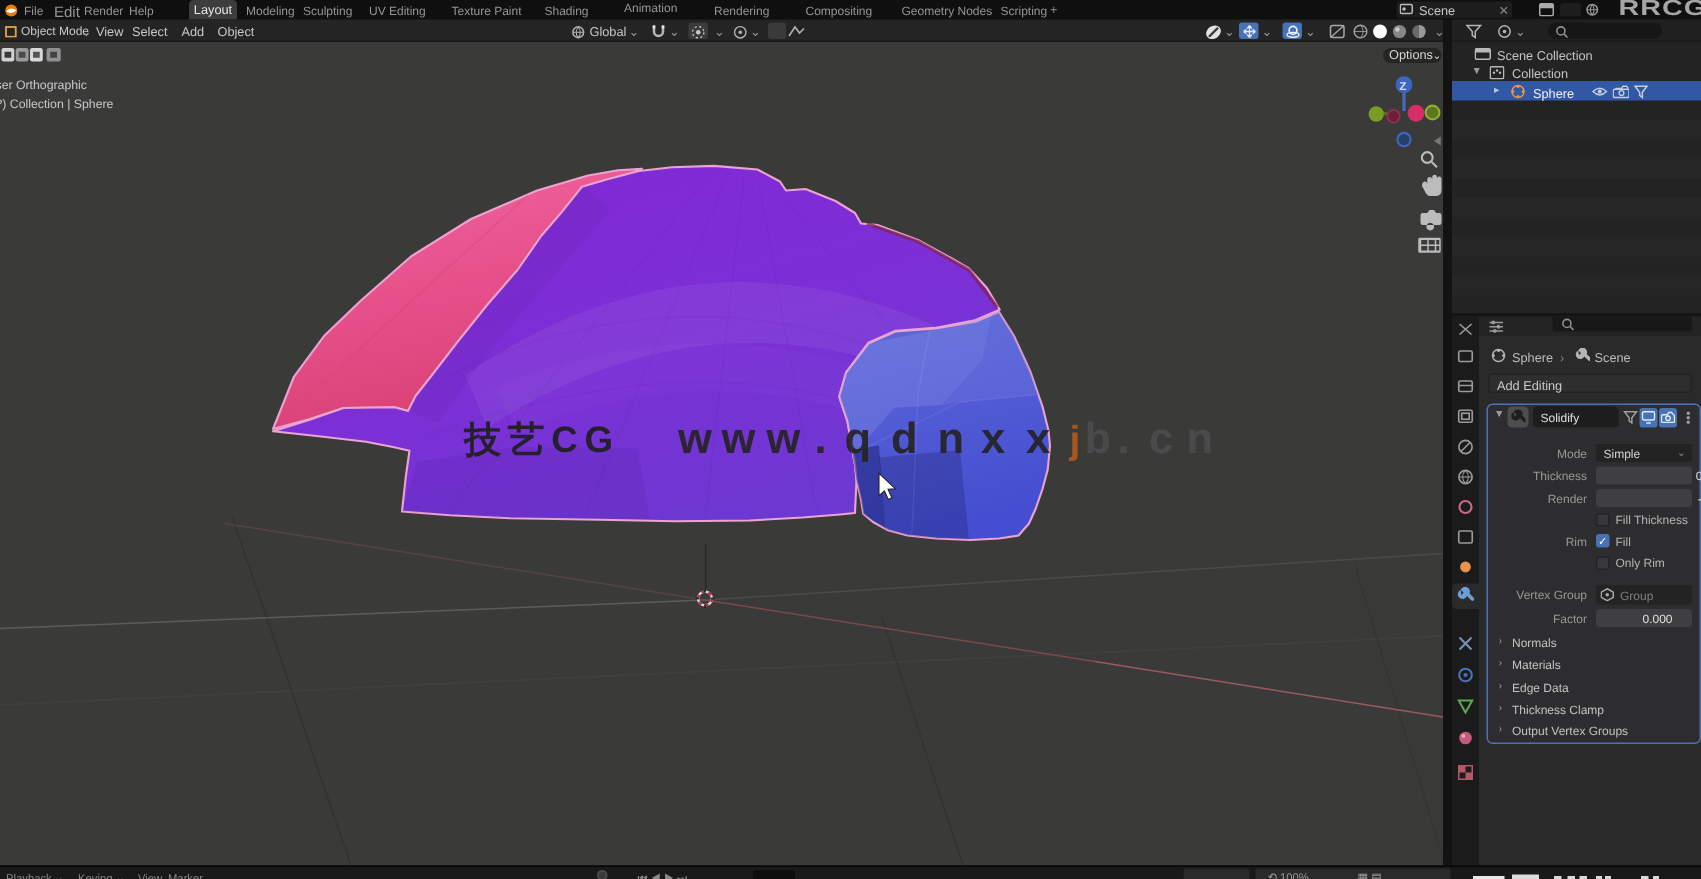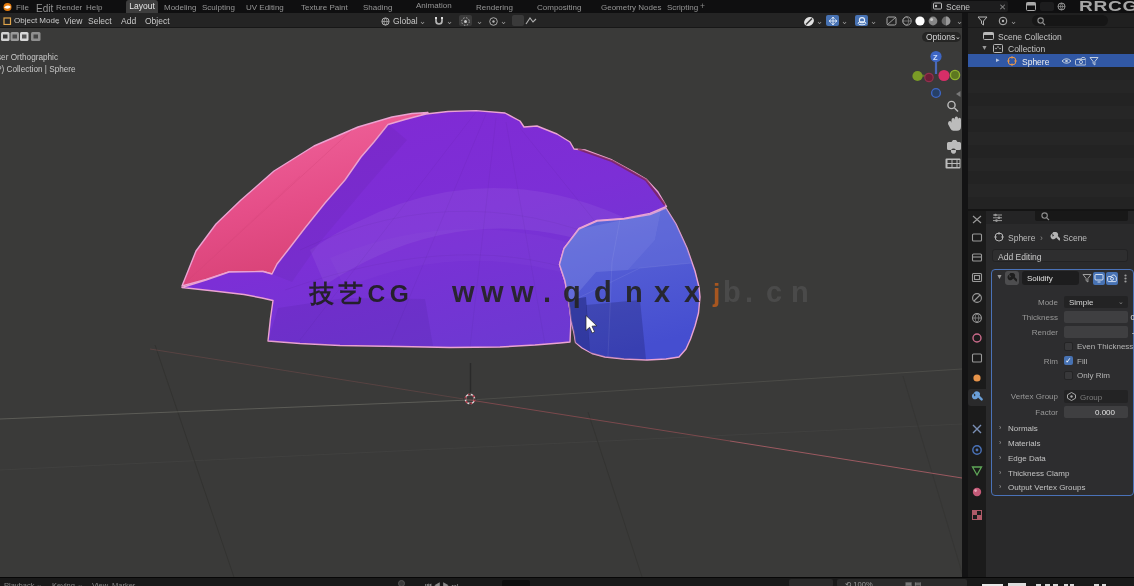--- a/index.html
+++ b/index.html
@@ -441,21 +441,21 @@
       <span class="t" style="left:96px;top:85px;width:64px;height:12px;background:#232324;border-radius:2px;"></span>
       <span class="t" style="left:101px;top:87px;color:#d5d5d5;">Simple</span>
       <span class="t" style="left:150px;top:87px;color:#888;font-size:7px;">⌄</span>
       <span class="t" style="left:90px;top:102px;color:#989898;transform:translateX(-100%);">Thickness</span>
       <span class="t" style="left:96px;top:100px;width:64px;height:12px;background:#3f3f41;border-radius:2px;"></span>
       <span class="t" style="left:155px;top:102px;color:#e2e2e2;transform:translateX(-100%);margin-left:32px;">0.29 m</span>
       <span class="t" style="left:90px;top:117px;color:#989898;transform:translateX(-100%);">Render</span>
       <span class="t" style="left:96px;top:115px;width:64px;height:12px;background:#3f3f41;border-radius:2px;"></span>
       <span class="t" style="left:155px;top:117px;color:#e2e2e2;transform:translateX(-100%);margin-left:36px;">-1.0000</span>
       <span class="t" style="left:96px;top:130.5px;width:9px;height:9px;background:#38383a;border:1px solid #242425;border-radius:2px;box-sizing:border-box;"></span>
-      <span class="t" style="left:109px;top:131px;color:#b5b5b5;">Even Thickness</span>
+      <span class="t" style="left:109px;top:131px;color:#b5b5b5;">Fill Thickness</span>
       <span class="t" style="left:90px;top:146px;color:#989898;transform:translateX(-100%);">Rim</span>
       <span class="t" style="left:96px;top:145px;width:9px;height:9px;background:#4772b3;border-radius:2px;color:#fff;font-size:7.5px;text-align:center;line-height:9px;">✓</span>
       <span class="t" style="left:109px;top:146px;color:#b5b5b5;">Fill</span>
       <span class="t" style="left:96px;top:159.5px;width:9px;height:9px;background:#38383a;border:1px solid #242425;border-radius:2px;box-sizing:border-box;"></span>
       <span class="t" style="left:109px;top:160px;color:#b5b5b5;">Only Rim</span>
       <span class="t" style="left:90px;top:181px;color:#989898;transform:translateX(-100%);">Vertex Group</span>
       <span class="t" style="left:96px;top:179px;width:64px;height:13px;background:#232324;border-radius:2px;"></span>
       <svg class="abs" style="left:99px;top:181px" width="9" height="9">
           <path d="M4.5,0.5 L8.5,2.8 L8.5,6.2 L4.5,8.5 L0.5,6.2 L0.5,2.8 Z" fill="none" stroke="#a9a9a9" stroke-width="1"></path>
           <circle cx="4.5" cy="4.5" r="1.2" fill="#a9a9a9"></circle>

